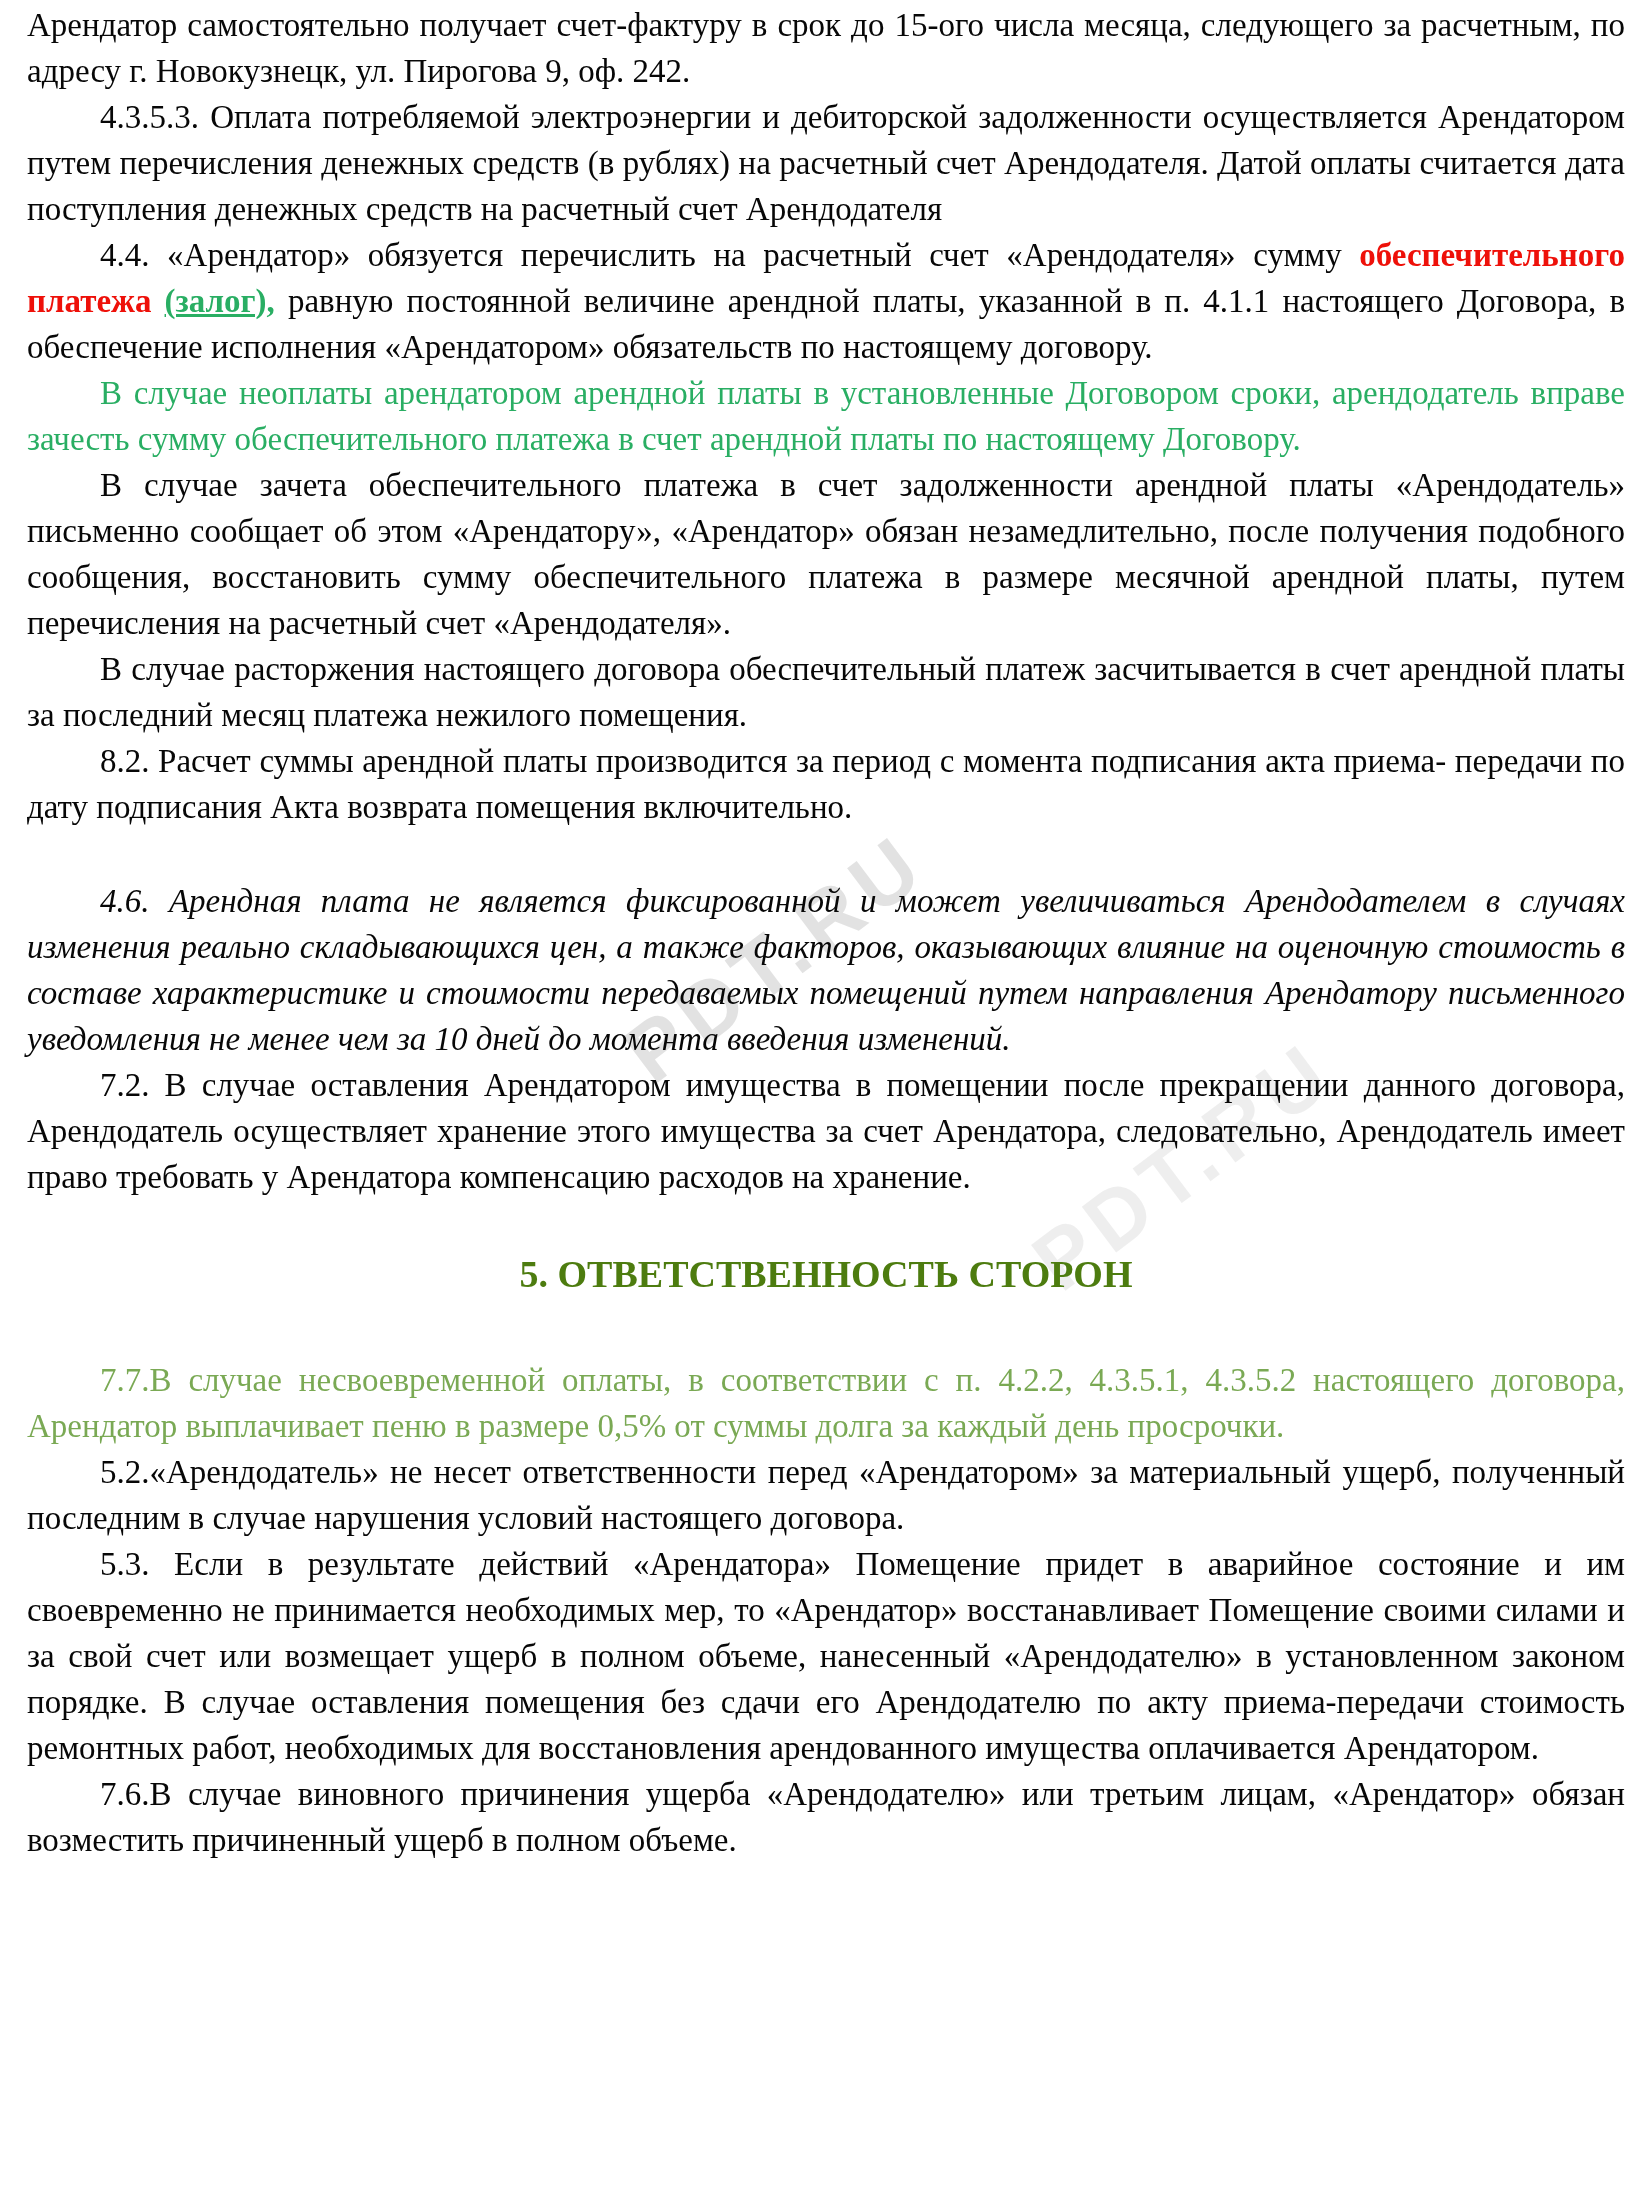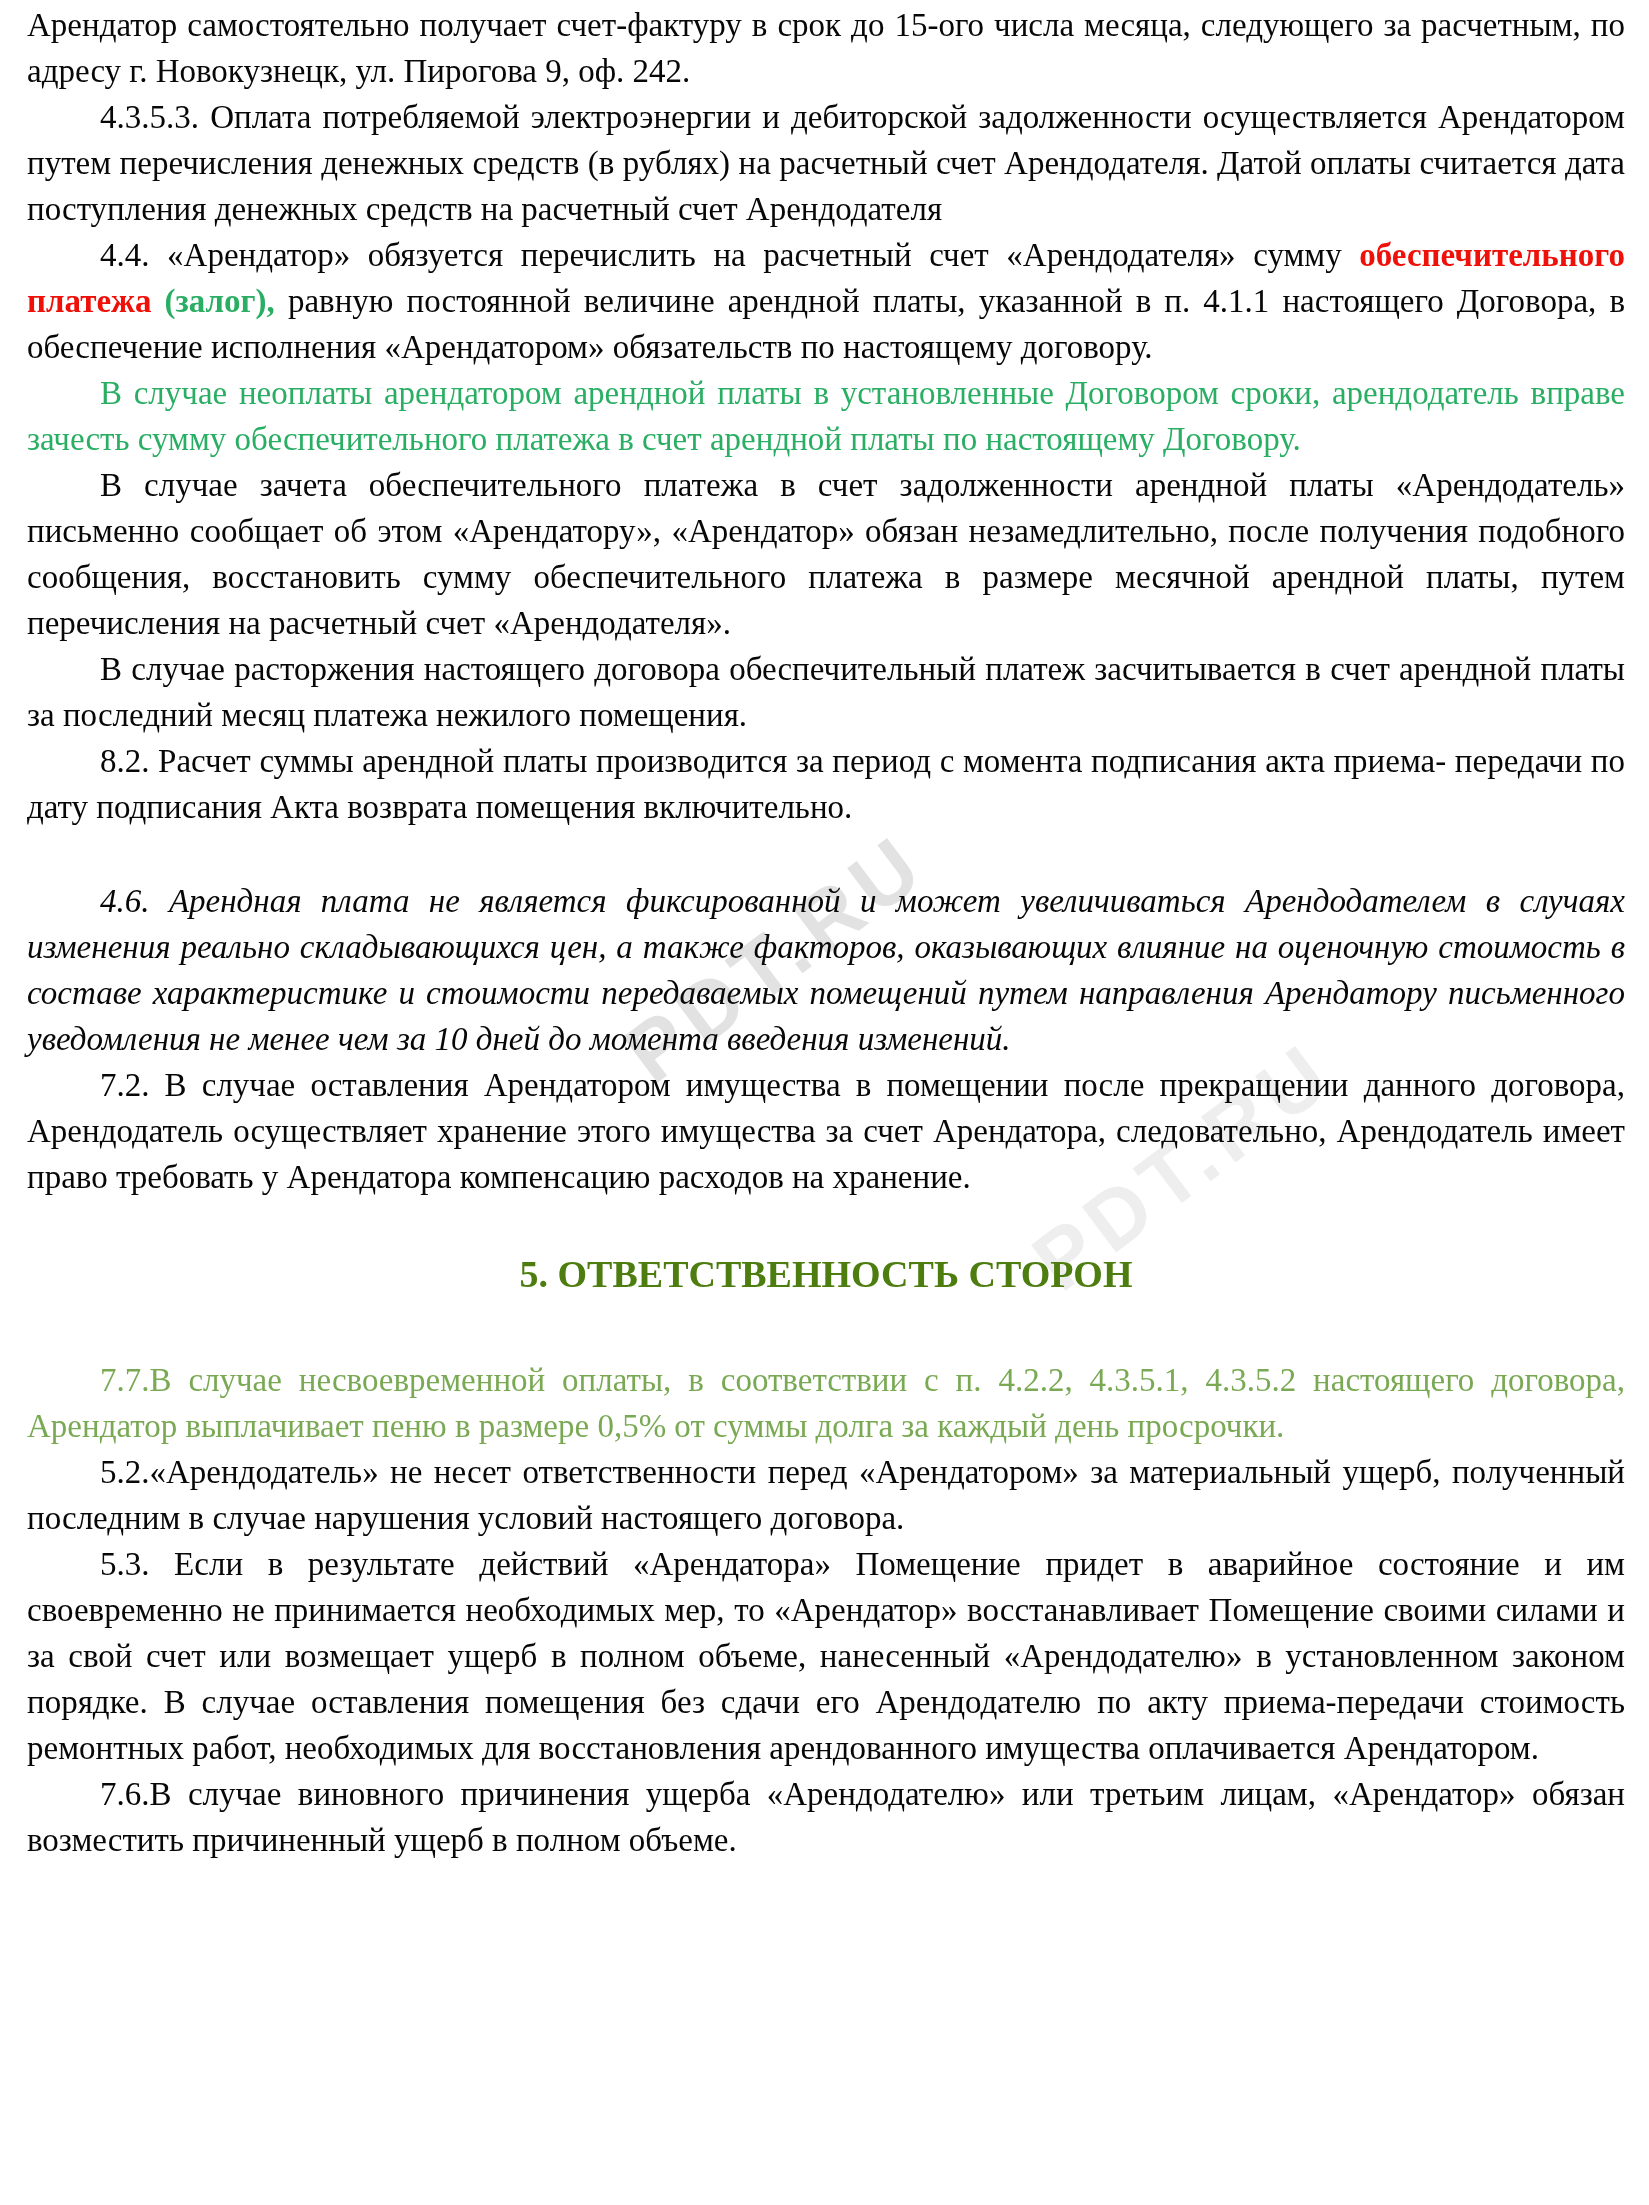--- a/index.html
+++ b/index.html
@@ -37,20 +37,21 @@
   .red {
     color: var(--red, #ee1009);
     font-weight: bold;
   }
   .green {
     color: var(--green, #29ae63);
   }
   .green-ul {
     color: var(--green, #29ae63);
     font-weight: bold;
+    text-decoration: underline;
     text-decoration-thickness: 2.5px;
   }
   .lightgreen {
     color: var(--lightgreen, #7aa954);
   }
   .heading {
     text-align: center;
     font-weight: bold;
     font-size: 38px;
     line-height: 42px;

